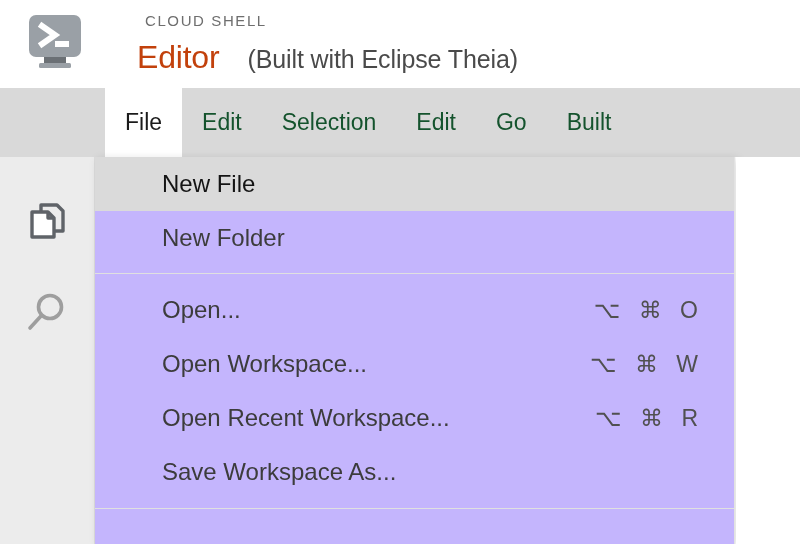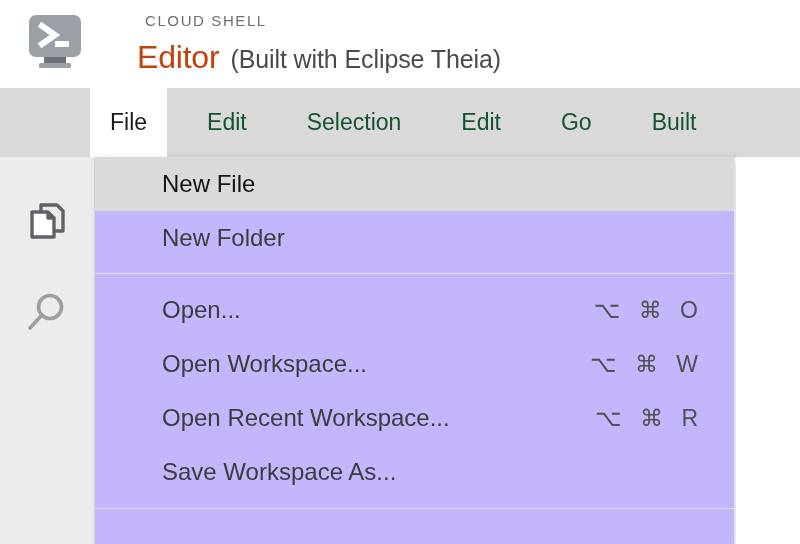--- a/index.html
+++ b/index.html
@@ -53,39 +53,38 @@
   .title-main {
     font-size: 32px;
     color: #c2410c;
     font-weight: 400;
     letter-spacing: -0.2px;
   }
   .title-sub {
     font-size: 25px;
     color: #4a4a4a;
     font-weight: 400;
-    margin-left: 11px;
+    margin-left: 28px;
     letter-spacing: -0.1px;
   }
 
   
   .menubar {
     position: absolute;
     left: 0; top: 88px;
     width: 800px; height: 69px;
     background: #d9d9d9;
     box-sizing: border-box;
   }
   .menubar-inner {
     position: absolute;
-    left: 90px; top: 0;
+    left: 105px; top: 0;
     height: 69px;
     display: flex;
     align-items: stretch;
-    gap: 20px;
   }
   .menu-item {
     display: flex;
     align-items: center;
     padding: 0 20px;
     font-size: 23px;
     color: #14532d;
     height: 69px;
     box-sizing: border-box;
     cursor: default;

